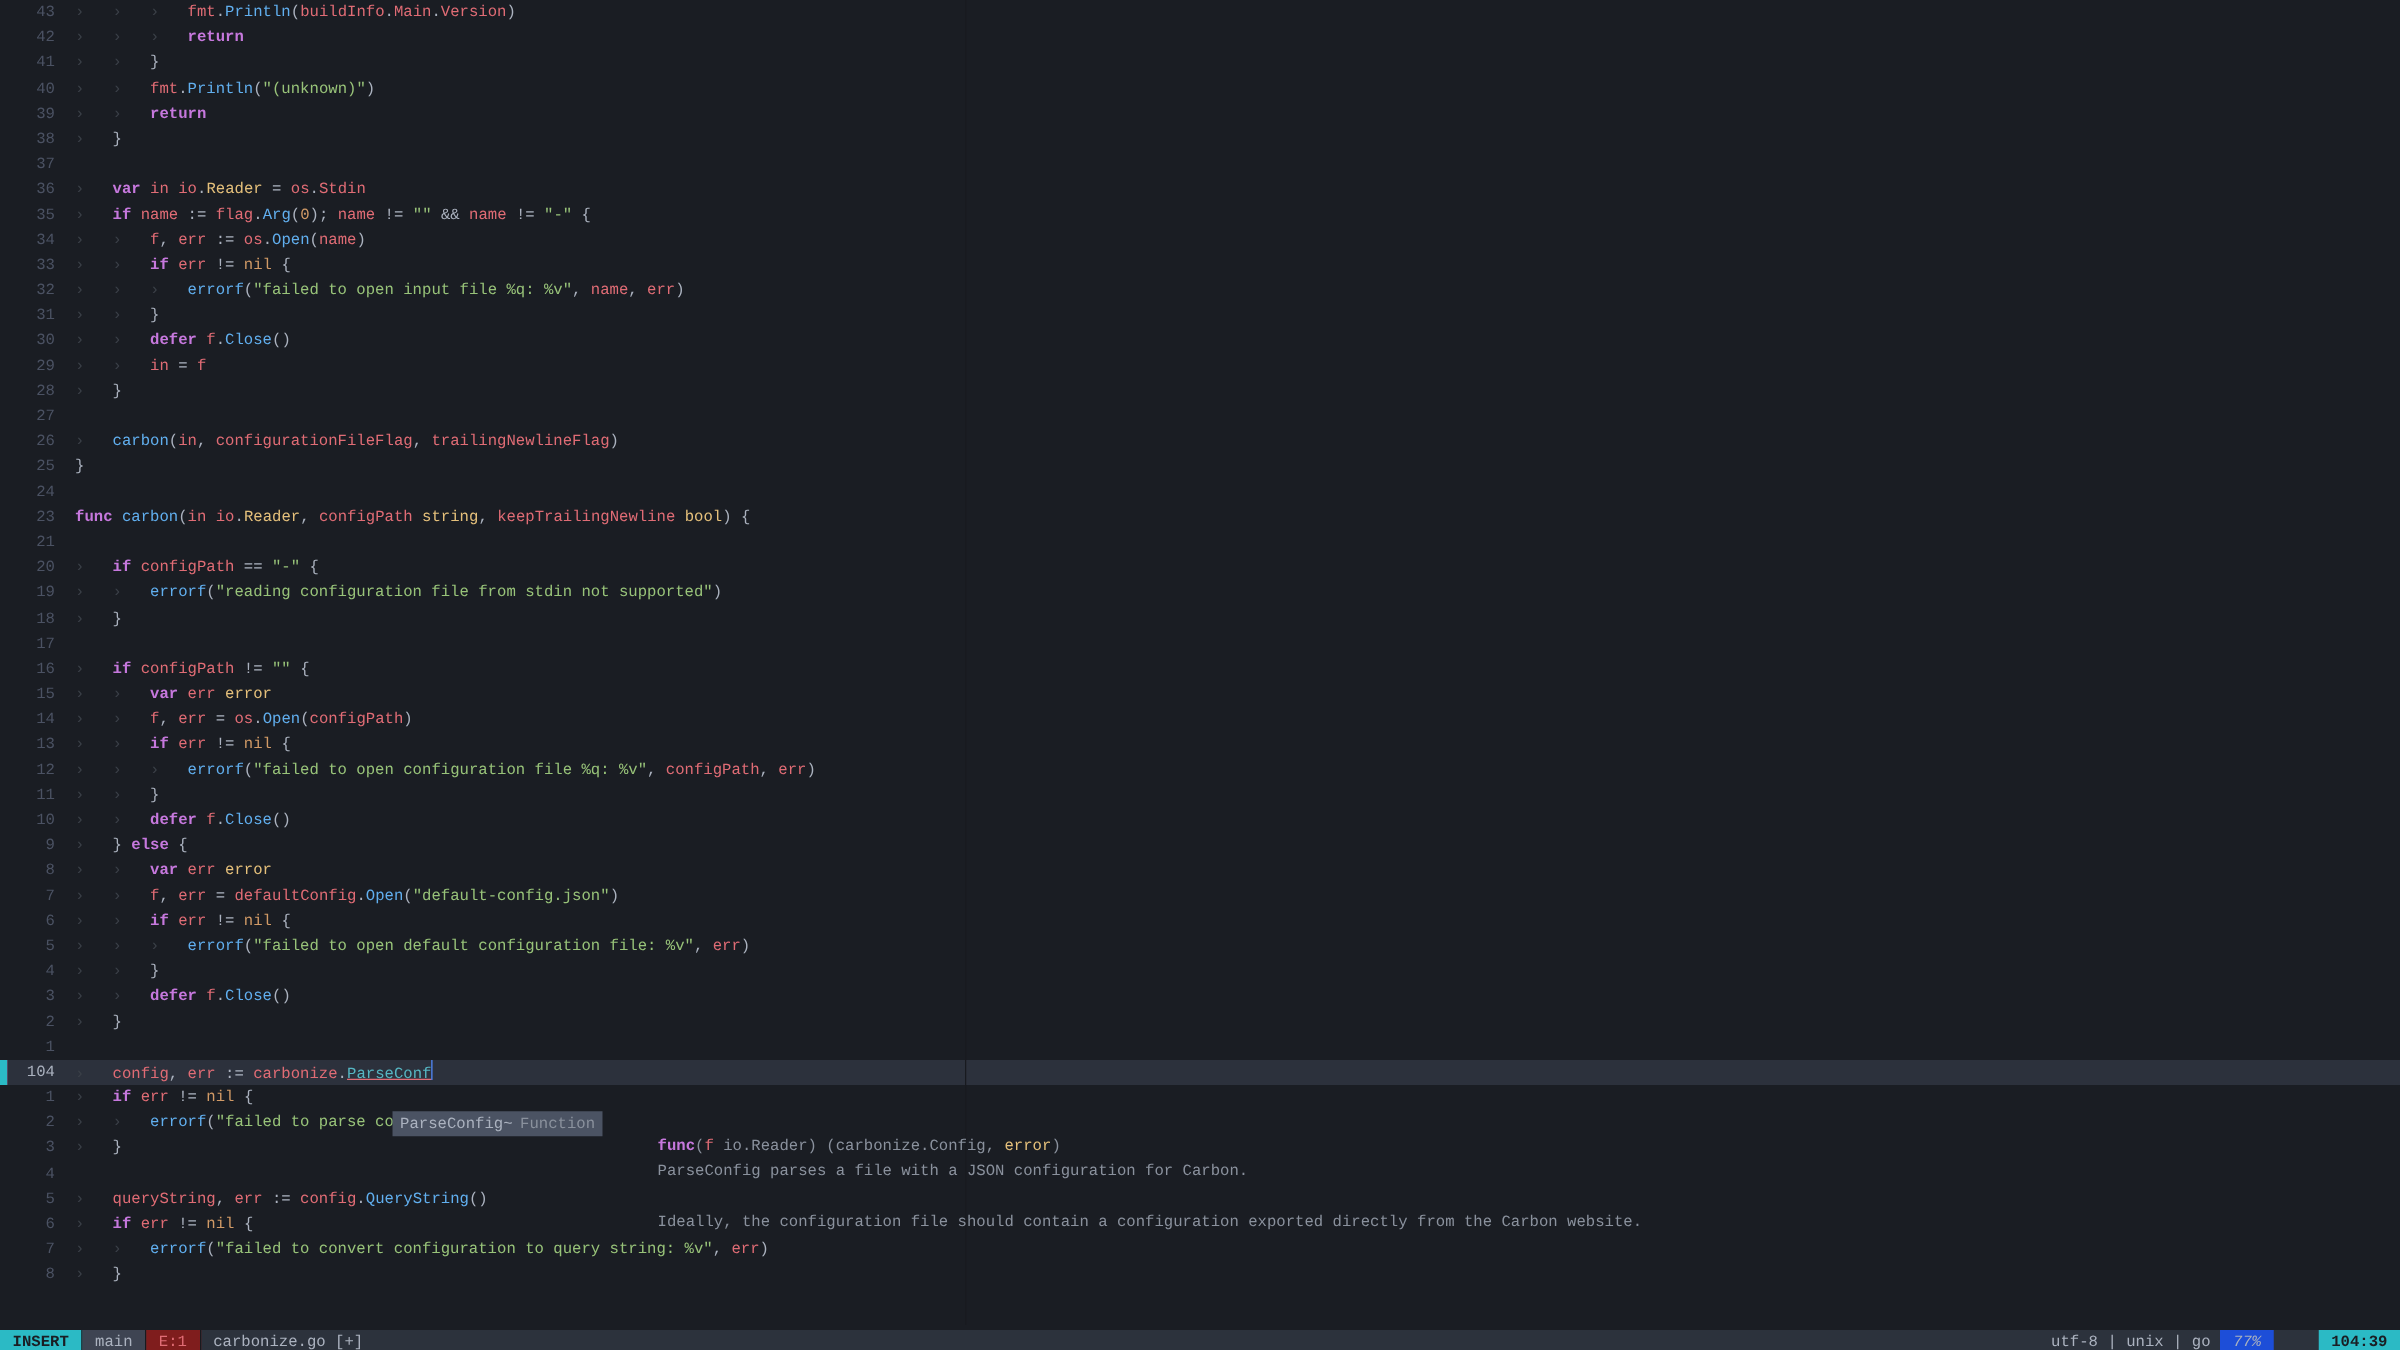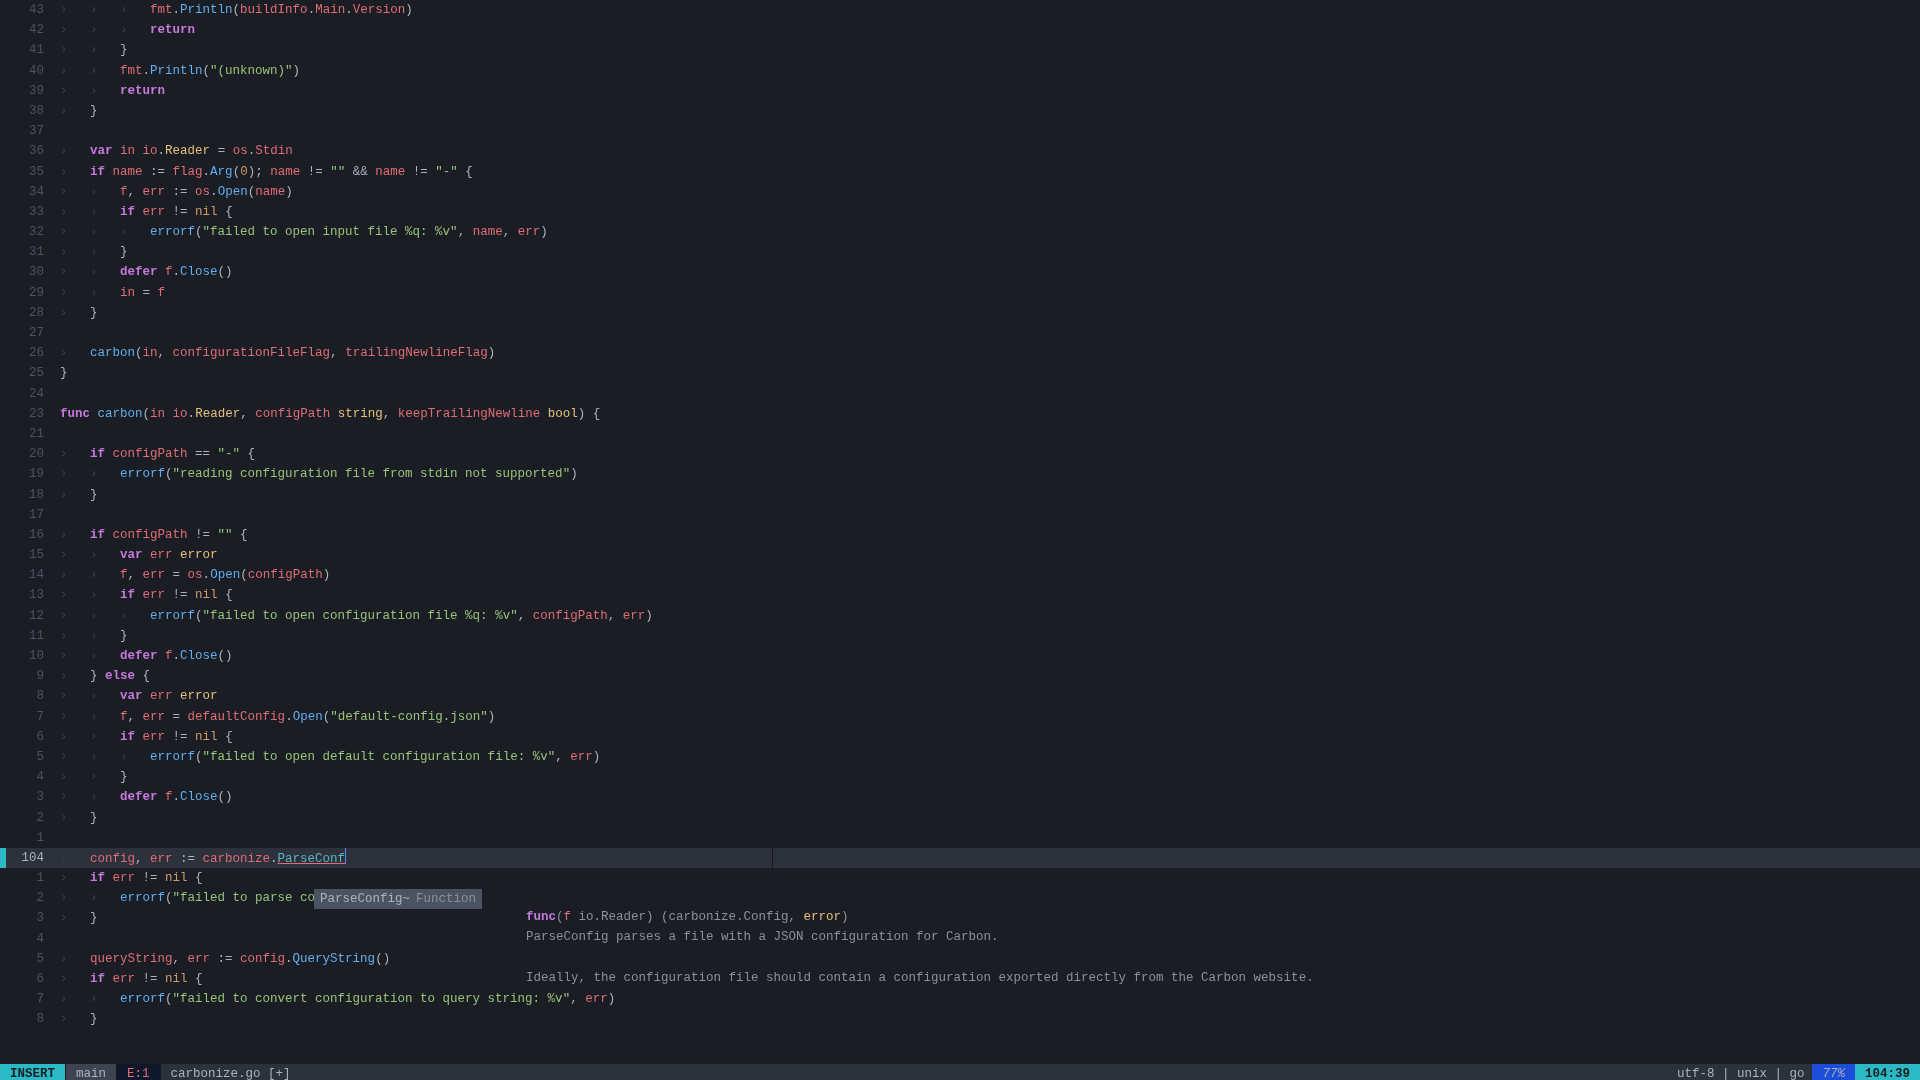--- a/index.html
+++ b/index.html
@@ -116,26 +116,26 @@
     display: flex;
     color: #abb2bf;
     font-size: 12.5px;
   }
   .sl-seg {
     padding: 0 10px;
     border-right: 1px solid #181a1f;
   }
   .sl-mode { background: #2bbac5; color: #1a1d23; font-weight: bold; }
   .sl-branch { background: #3e4452; color: #abb2bf; }
-  .sl-err { background: #0f172a; color: #e06c75; }
+  .sl-err { background: #7f1d1d; color: #e06c75; }
   .sl-file { color: #abb2bf; padding: 0 10px; }
   .sl-spacer { flex: 1; }
   .sl-right { padding: 0 8px; color: #abb2bf; }
   .sl-pct { background: #1d4ed8; padding: 0 10px; font-style: italic; }
-  .sl-pos { background: #2bbac5; color: #1a1d23; padding: 0 10px; font-weight: bold; }
+  .sl-pos { background: #2bbac5; color: #1a1d23; padding: 0 10px; font-weight: bold; margin-left: 36px; }
 </style>
 </head>
 <body>
 
 <div class="editor" id="editor">
     <div class="line"><div class="sign"></div><div class="gutter">43</div><div class="code"><span class="ws">›   </span><span class="ws">›   </span><span class="ws">›   </span><span class="ident">fmt</span><span class="punct">.</span><span class="fnname">Println</span><span class="punct">(</span><span class="ident">buildInfo</span><span class="punct">.</span><span class="ident">Main</span><span class="punct">.</span><span class="ident">Version</span><span class="punct">)</span></div></div>
     <div class="line"><div class="sign"></div><div class="gutter">42</div><div class="code"><span class="ws">›   </span><span class="ws">›   </span><span class="ws">›   </span><span class="kw">return</span></div></div>
     <div class="line"><div class="sign"></div><div class="gutter">41</div><div class="code"><span class="ws">›   </span><span class="ws">›   </span><span class="punct">}</span></div></div>
     <div class="line"><div class="sign"></div><div class="gutter">40</div><div class="code"><span class="ws">›   </span><span class="ws">›   </span><span class="ident">fmt</span><span class="punct">.</span><span class="fnname">Println</span><span class="punct">(</span><span class="str">"(unknown)"</span><span class="punct">)</span></div></div>
     <div class="line"><div class="sign"></div><div class="gutter">39</div><div class="code"><span class="ws">›   </span><span class="ws">›   </span><span class="kw">return</span></div></div>

